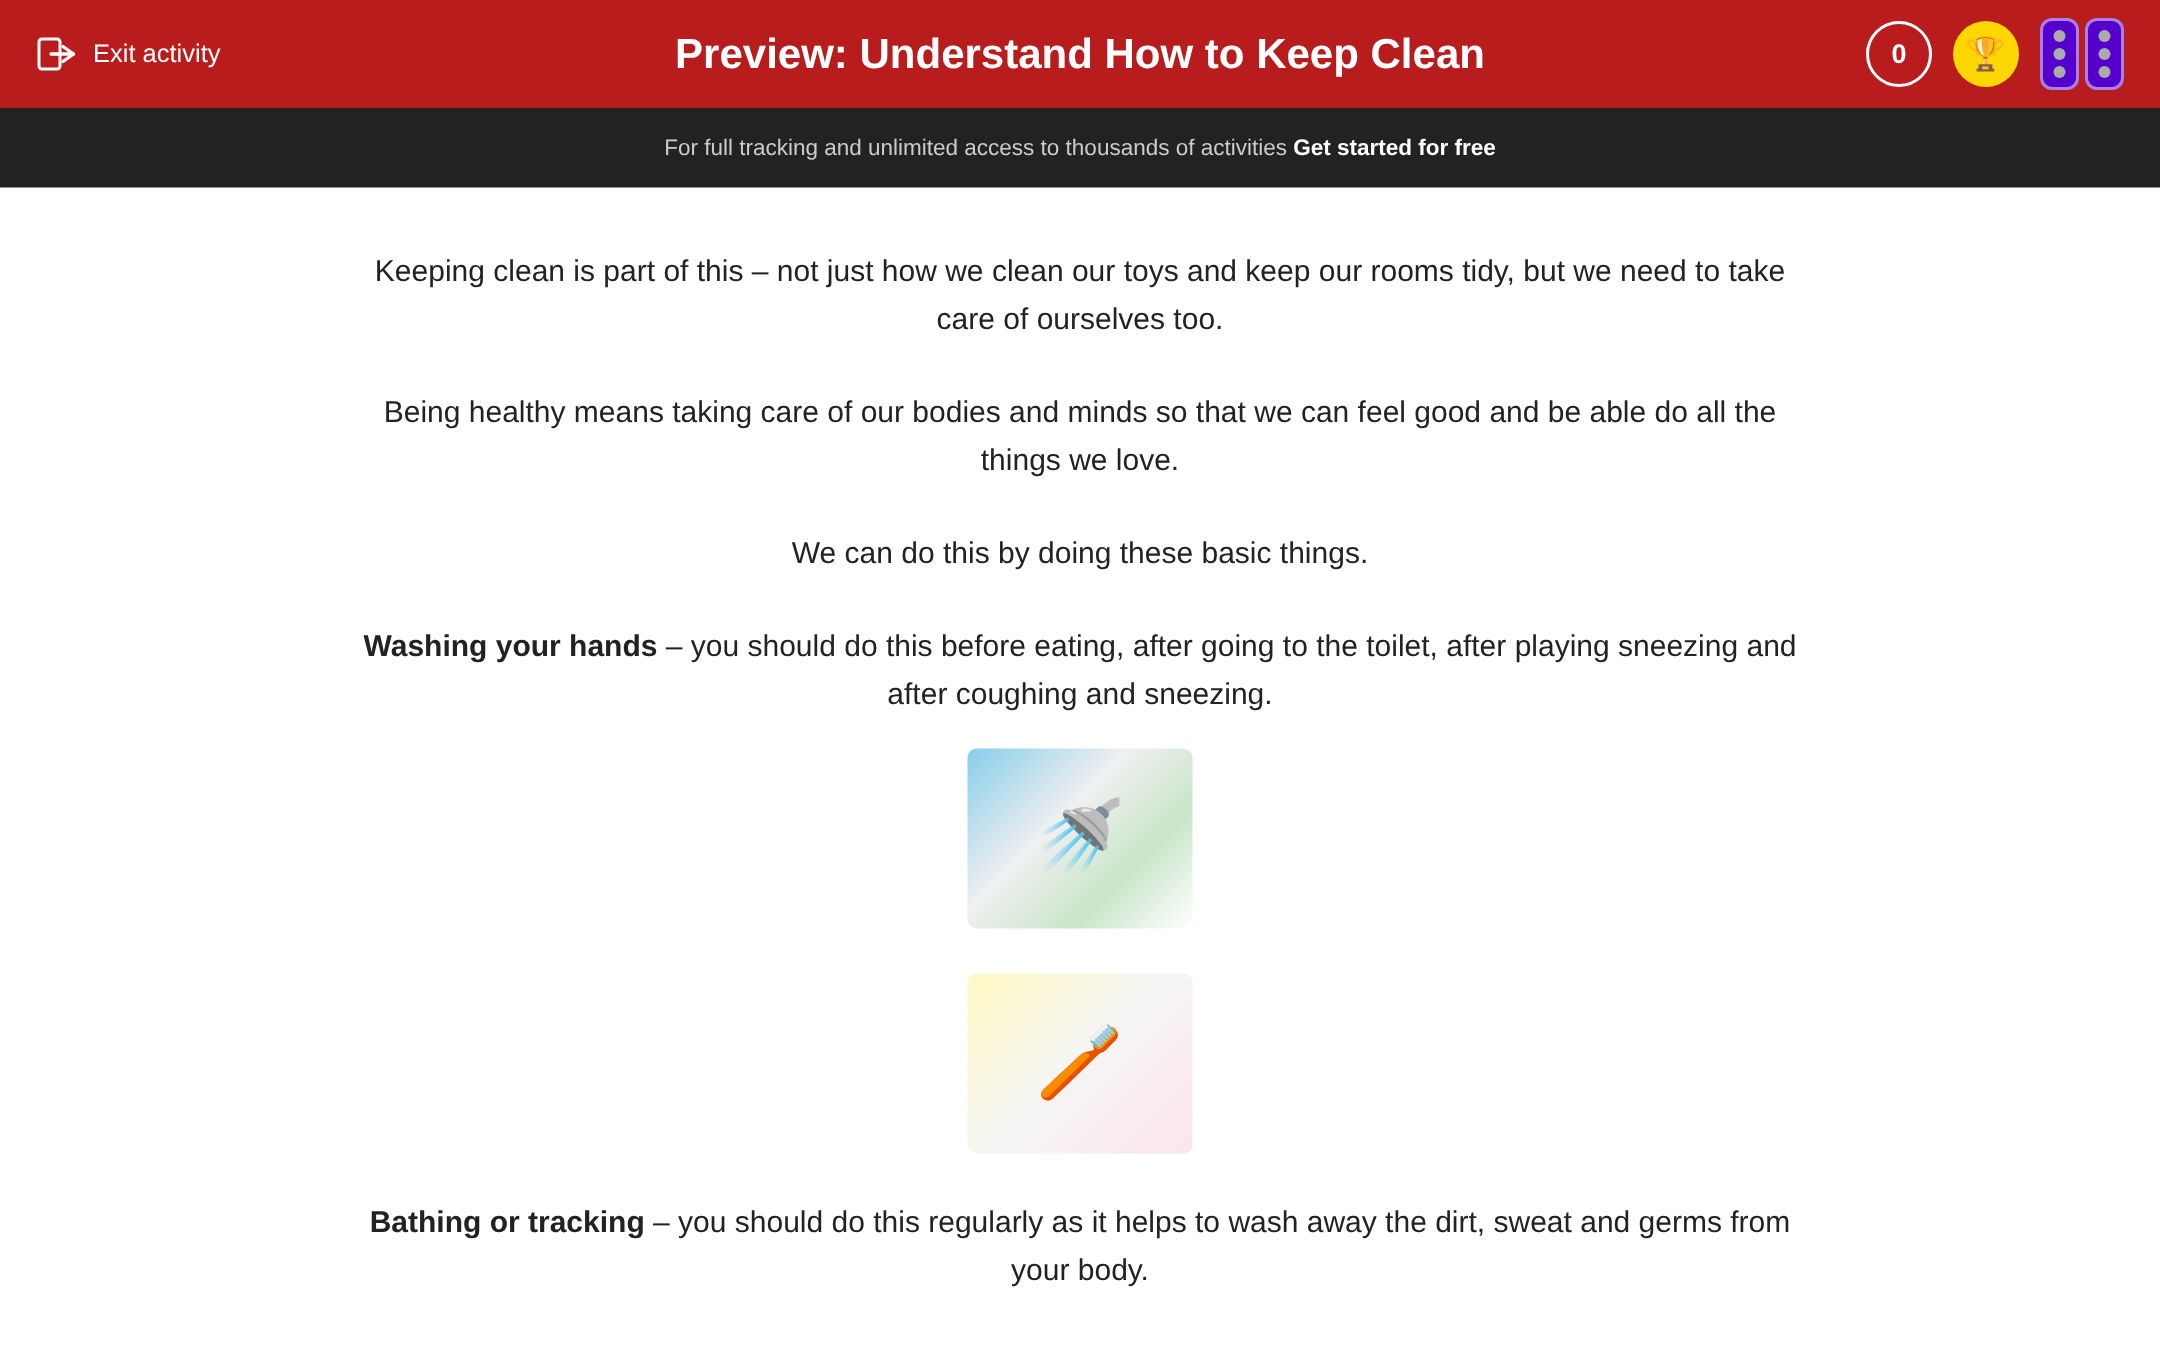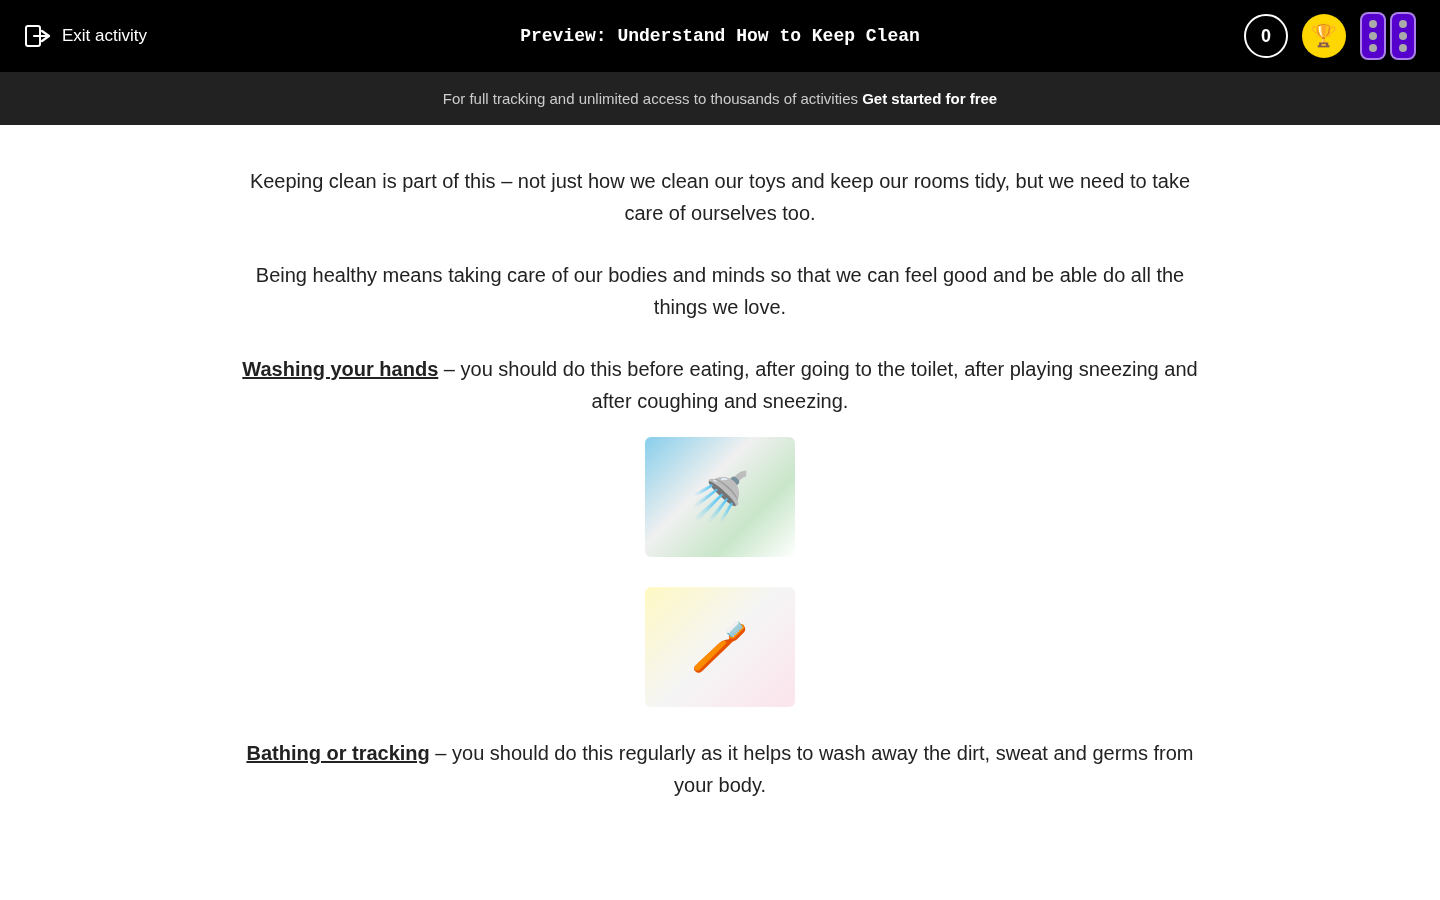--- a/index.html
+++ b/index.html
@@ -1,20 +1,20 @@
 <!DOCTYPE html>
 <html><head>
   <meta charset="utf-8">
   <style>
     * { margin: 0; padding: 0; box-sizing: border-box; }
     body { font-family: Arial, sans-serif; background: #fff; width: 1440px; min-height: 900px; }
 
     
     .header {
-      background: #000000;
+      background: #b91c1c;
       height: 72px;
       display: flex;
       align-items: center;
       padding: 0 24px;
       position: relative;
     }
     .exit-activity {
       display: flex;
       align-items: center;
       gap: 10px;
@@ -32,24 +32,23 @@
     }
     .exit-icon svg {
       width: 28px;
       height: 28px;
     }
     .header-title {
       position: absolute;
       left: 50%;
       transform: translateX(-50%);
       color: #fff;
-      font-size: 18px;
+      font-size: 28px;
       font-weight: bold;
       white-space: nowrap;
-      font-family: Liberation Mono, monospace;
     }
     .header-right {
       margin-left: auto;
       display: flex;
       align-items: center;
       gap: 14px;
     }
     .score-badge {
       border: 2px solid #fff;
       border-radius: 50%;
@@ -120,21 +119,20 @@
     }
     .content p {
       margin-bottom: 30px;
     }
     .content p.item-title {
       text-align: center;
       margin-bottom: 20px;
     }
     .content p.item-title b {
       font-weight: bold;
-      text-decoration: underline;
     }
     .image-placeholder {
       width: 150px;
       height: 120px;
       margin: 0 auto 30px auto;
       border-radius: 6px;
       overflow: hidden;
       background: #ddd;
       display: flex;
       align-items: center;
@@ -196,20 +194,21 @@
   </div>
 </header>
 
 <div class="banner">
   <span>For full tracking and unlimited access to thousands of activities </span><strong style="cursor:pointer;">Get started for free</strong>
 </div>
 
 <div class="content">
   <p>Keeping clean is part of this – not just how we clean our toys and keep our rooms tidy, but we need to take care of ourselves too.</p>
   <p>Being healthy means taking care of our bodies and minds so that we can feel good and be able do all the things we love.</p>
+  <p>We can do this by doing these basic things.</p>
 
   <p class="item-title">
     <b>Washing your hands</b><span> – you should do this before eating, after going to the toilet, after playing sneezing and after coughing and sneezing.</span>
   </p>
 
   <div class="image-placeholder handwash-img"></div>
 
 
   <div class="image-placeholder brushteeth-img"></div>
 

